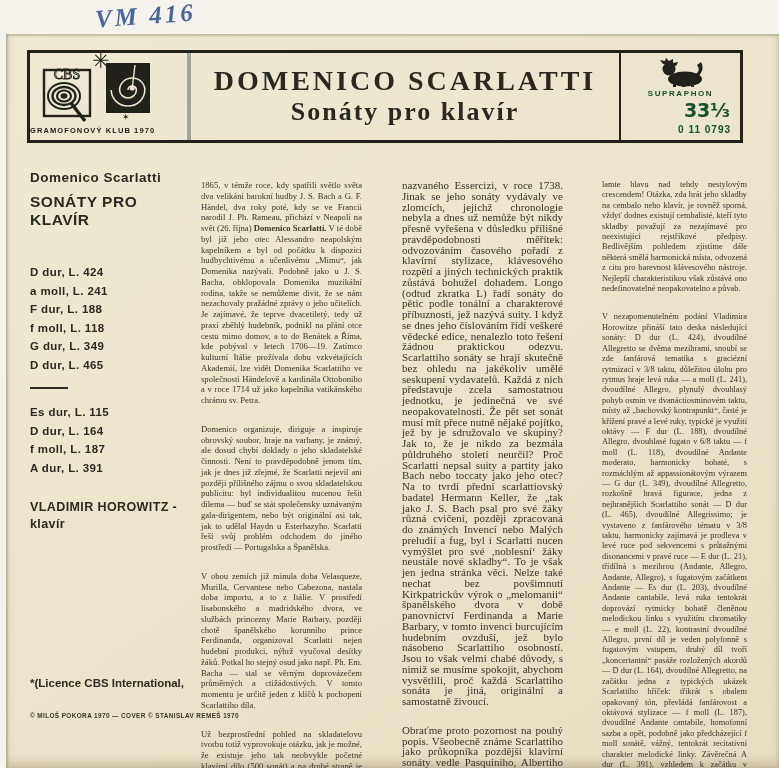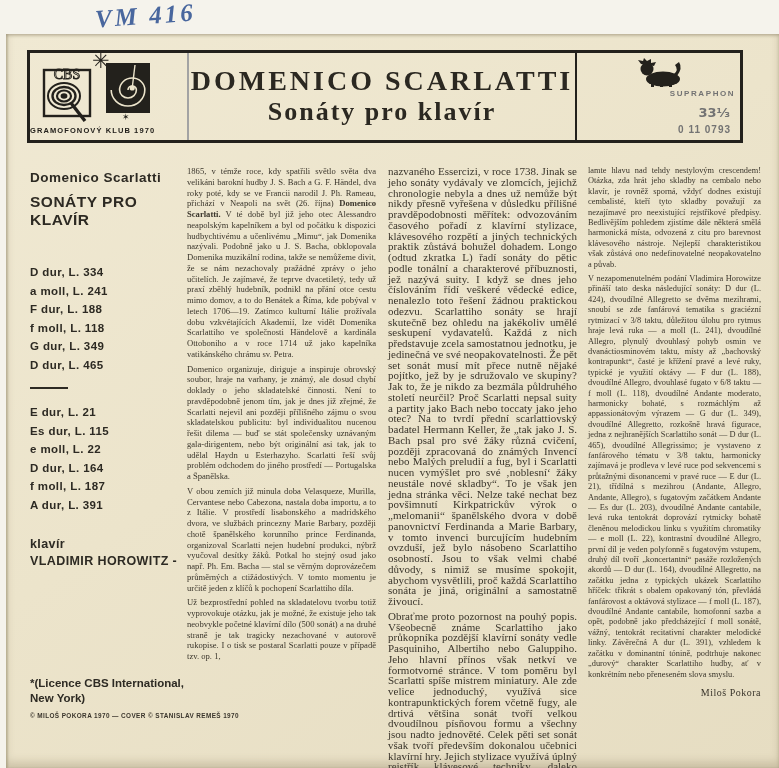--- a/index.html
+++ b/index.html
@@ -6,59 +6,59 @@
   .page{position:relative;width:779px;height:768px;background:#f5f3ec;overflow:hidden;
         font-family:"Liberation Serif","DejaVu Serif",serif;color:#353128;}
   .cover{position:absolute;left:6px;top:34px;width:773px;height:734px;
          background:linear-gradient(145deg,#f0e9d3 0%,#ece4cb 45%,#e6ddc2 100%);
          box-shadow:inset 0 2px 3px rgba(120,110,80,.35), inset 2px 0 2px rgba(120,110,80,.25), inset 0 -6px 8px rgba(120,105,70,.25);}
   .handwriting{position:absolute;left:95px;top:2px;font-size:25px;font-style:italic;
                color:#49679e;transform:rotate(-4deg);letter-spacing:3px;font-weight:bold;}
   
   .header{position:absolute;left:27px;top:50px;width:716px;height:93px;border:3px solid #23211c;
           box-sizing:border-box;display:flex;}
-  .logo-section{width:157px;border-right:2px solid #a3a3a3;position:relative;}
+  .logo-section{width:157px;border-right:4px solid #a3a3a3;position:relative;}
   .cbs-emblem{position:absolute;left:12px;top:10px;}
   .asterisk{position:absolute;left:62px;top:-2px;font-size:21px;color:#23211c;line-height:1;}
   .spiral{position:absolute;left:76px;top:10px;}
   .small-star{position:absolute;left:92px;top:60px;font-size:9px;color:#23211c;line-height:1;}
   .club-label{position:absolute;left:0;bottom:5px;width:100%;text-align:left;
               font-family:"Liberation Sans","DejaVu Sans",sans-serif;font-weight:bold;
               font-size:7.5px;letter-spacing:1.1px;color:#23211c;}
   .title-section{flex:1;border-right:2px solid #23211c;display:flex;flex-direction:column;
                  align-items:center;justify-content:center;color:#2b2821;}
   .title1{font-size:28px;font-weight:bold;letter-spacing:3px;line-height:1.1;}
   .title2{font-size:26px;font-weight:bold;letter-spacing:2px;line-height:1.15;}
-  .supraphon-section{width:119px;position:relative;color:#737373;padding-left:44px;}
+  .supraphon-section{width:119px;position:relative;color:#14532d;}
   .lion{position:absolute;left:50%;top:5px;transform:translateX(-50%);}
   .supraphon-label{position:absolute;top:36px;width:100%;text-align:center;
                    font-family:"Liberation Sans","DejaVu Sans",sans-serif;font-weight:bold;
                    font-size:8px;letter-spacing:1.6px;}
-  .speed{position:absolute;top:52px;right:10px;font-size:13px;font-weight:bold;
+  .speed{position:absolute;top:46px;right:10px;font-size:19px;font-weight:bold;
          font-family:"DejaVu Sans","Liberation Sans",sans-serif;}
   .catalog{position:absolute;bottom:5px;right:9px;font-size:10px;font-weight:bold;
            font-family:"Liberation Sans","DejaVu Sans",sans-serif;letter-spacing:1px;margin-left:12px;}
   
   .sidebar{position:absolute;left:30px;top:170px;width:150px;
            font-family:"Liberation Sans","DejaVu Sans",sans-serif;font-weight:bold;color:#2d2a23;}
   .artist{font-size:13.5px;letter-spacing:.5px;margin-bottom:8px;}
   .album{font-size:15.5px;letter-spacing:.5px;}
   .tracklist{margin-top:34px;font-size:11.5px;line-height:18.5px;letter-spacing:.4px;}
   .tracklist.second{margin-top:0;}
   .divider{width:38px;border-top:2px solid #2d2a23;margin:13px 0 14px 0;}
   .performer{margin-top:22px;font-size:12.5px;line-height:17px;letter-spacing:.4px;}
   .licence{position:absolute;left:30px;top:676px;width:165px;
            font-family:"Liberation Sans","DejaVu Sans",sans-serif;font-weight:bold;
            font-size:11.5px;line-height:15px;color:#2d2a23;}
   .credit{position:absolute;left:30px;top:712px;width:330px;
           font-family:"Liberation Sans","DejaVu Sans",sans-serif;font-weight:bold;
           font-size:6.4px;letter-spacing:.4px;color:#3a352c;}
   
   .col{position:absolute;top:162px;text-align:justify;color:#3a352b;}
-  .col p{margin:4px;}
+  .col p{margin:18px;}
   .col1{left:183px;width:197px;font-size:8.6px;line-height:10.75px;}
   .col2{left:384px;width:197px;font-size:11px;line-height:10.75px;}
   .col3{left:584px;width:181px;font-size:8.35px;line-height:10.4px;}
   .signature{text-align:right;margin-top:8px;font-size:10px;letter-spacing:.5px;padding-right:4px;}
 </style>
 </head>
 <body>
 
 <div class="page">
   <div class="handwriting">VM 416</div>
@@ -108,45 +108,42 @@
       <div class="supraphon-label">SUPRAPHON</div>
       <div class="speed">33⅓</div>
       <div class="catalog">0 11 0793</div>
     </div>
   </div>
 
   <div class="sidebar">
     <div class="artist">Domenico Scarlatti</div>
     <div class="album">SONÁTY PRO KLAVÍR</div>
     <div class="tracklist">
-      <div>D dur, L. 334</div>
+      <div>D dur, L. 424</div>
       <div>a moll, L. 241</div>
       <div>F dur, L. 188</div>
       <div>f moll, L. 118</div>
       <div>G dur, L. 349</div>
       <div>D dur, L. 465</div>
     </div>
     <div class="divider"></div>
     <div class="tracklist second">
-      <div>E dur, L. 21</div>
       <div>Es dur, L. 115</div>
-      <div>e moll, L. 22</div>
       <div>D dur, L. 164</div>
       <div>f moll, L. 187</div>
       <div>A dur, L. 391</div>
     </div>
     <div class="performer">
+      <div>VLADIMIR HOROWITZ -</div>
       <div>klavír</div>
-      <div>VLADIMIR HOROWITZ -</div>
     </div>
   </div>
 
   <div class="licence">
     <div>*(Licence CBS International,</div>
-    <div>New York)</div>
   </div>
   <div class="credit">© MILOŠ POKORA 1970 — COVER © STANISLAV REMEŠ 1970</div>
 
   <div class="col col1">
     <p><span>1865, v témže roce, kdy spatřili světlo světa dva velikáni barokní hudby J. S. Bach a G. F. Händel, dva roky poté, kdy se ve Francii narodil J. Ph. Rameau, přichází v Neapoli na svět (26. října) </span><b>Domenico Scarlatti.</b><span> V té době byl již jeho otec Alessandro neapolským kapelníkem a byl od počátku k dispozici hudbychtivému a učenlivému „Mimu“, jak Domenika nazývali. Podobně jako u J. S. Bacha, obklopovala Domenika muzikální rodina, takže se nemůžeme divit, že se nám nezachovaly pražádné zprávy o jeho učitelích. Je zajímavé, že teprve dvacetiletý, tedy už praxí zběhlý hudebník, podnikl na přání otce cestu mimo domov, a to do Benátek a Říma, kde pobýval v letech 1706—19. Zatímco kulturní Itálie prožívala dobu vzkvétajících Akademií, lze vidět Domenika Scarlattiho ve společnosti Händelově a kardinála Ottoboniho a v roce 1714 už jako kapelníka vatikánského chrámu sv. Petra.</span></p>
     <p>Domenico organizuje, diriguje a inspiruje obrovský soubor, hraje na varhany, je známý, ale dosud chybí doklady o jeho skladatelské činnosti. Není to pravděpodobně jenom tím, jak je dnes již zřejmé, že Scarlatti nejevil ani později přílišného zájmu o svou skladatelskou publicitu: byl individualitou nucenou řešit dilema — buď se stát společensky uznávaným gala-dirigentem, nebo být originální asi tak, jak to udělal Haydn u Esterhazyho. Scarlatti řeší svůj problém odchodem do jiného prostředí — Portugalska a Španělska.</p>
     <p>V obou zemích již minula doba Velasqueze, Murilla, Cervantese nebo Cabezona, nastala doba importu, a to z Itálie. V prostředí lisabonského a madridského dvora, ve službách princezny Marie Barbary, později chotě španělského korunního prince Ferdinanda, organizoval Scarlatti nejen hudební produkci, nýbrž vyučoval desítky žáků. Potkal ho stejný osud jako např. Ph. Em. Bacha — stal se věrným doprovázečem průměrných a ctižádostivých. V tomto momentu je určitě jeden z klíčů k pochopení Scarlattiho díla.</p>
     <p>Už bezprostřední pohled na skladatelovu tvorbu totiž vyprovokuje otázku, jak je možné, že existuje jeho tak neobvykle početné klavírní dílo (500 sonát) a na druhé straně je tak tragicky nezachované v autorově rukopise. I o tisk se postaral Scarlatti pouze v případě tzv. op. 1,</p>
   </div>
   <div class="col col2">

